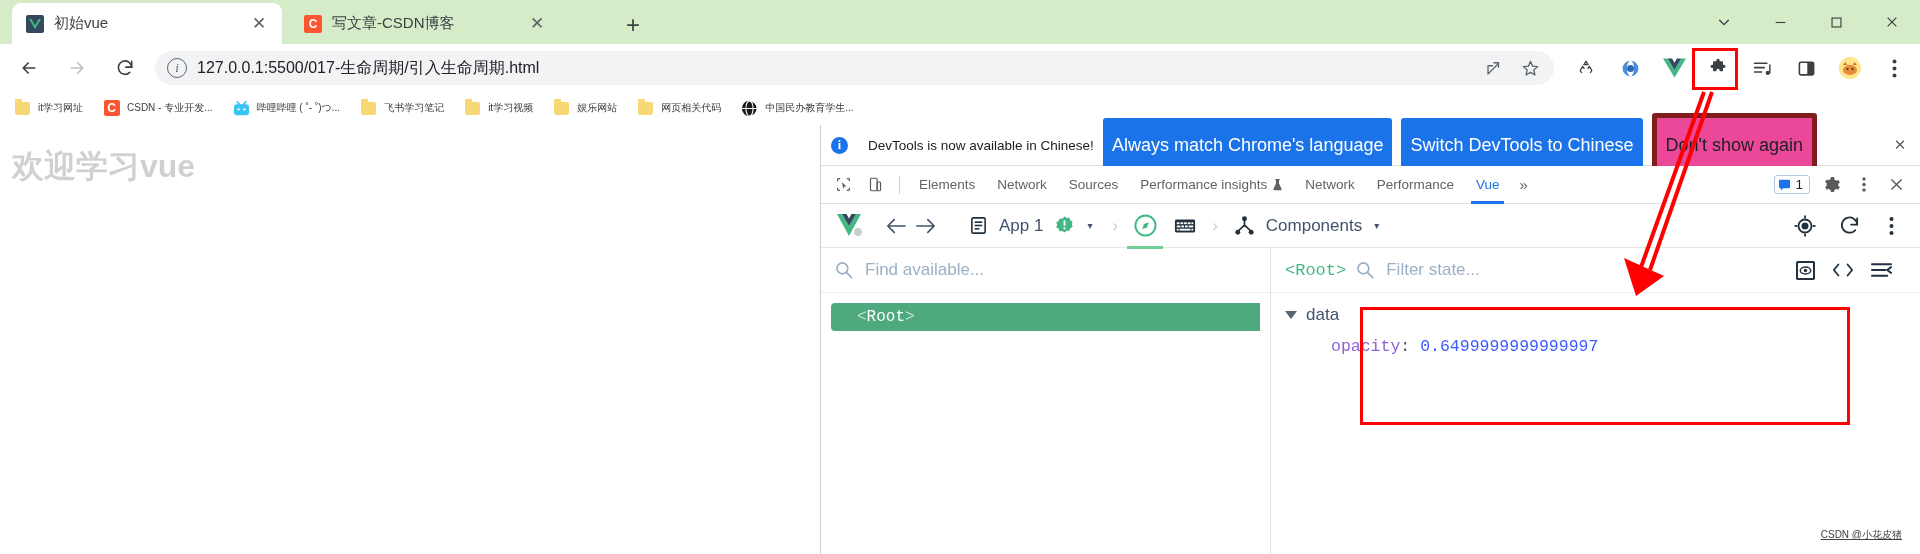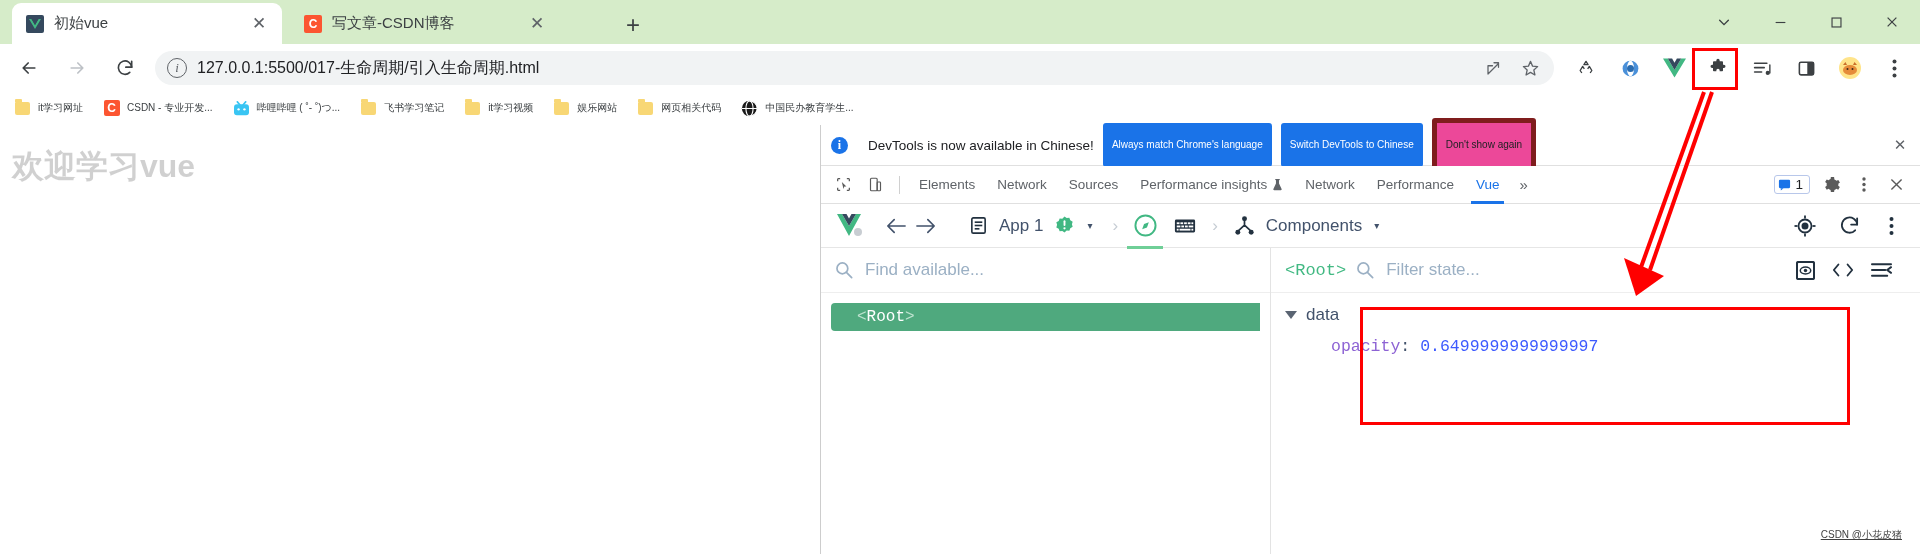--- a/index.html
+++ b/index.html
@@ -133,21 +133,21 @@
     border-bottom: 1px solid #e0e0e0;
   }
   .dt-banner .i-ic {
     width: 17px; height: 17px; border-radius: 50%; background: #1a73e8;
     color: #fff; font-size: 12px; font-weight: bold; display: flex;
     align-items: center; justify-content: center; flex: 0 0 17px;
     font-family: "Liberation Serif", serif;
   }
   .dt-banner .msg { font-size: 13.5px; color: #202124; margin-left: 20px; white-space: nowrap; }
   .banner-btn {
-    margin-left: 9px; padding: 16px 9px; font-size: 10px; white-space: nowrap;
+    margin-left: 9px; padding: 16px 9px; font-size: 18px; white-space: nowrap;
     border-radius: 3px; line-height: 1.25;
   }
   .banner-btn.primary { background: #1a73e8; color: #ffffff; }
   .banner-btn.secondary { background: #ec4899; color: #202124; border: 5px solid #7f1d1d; }
   .dt-banner .bclose {
     margin-left: auto; width: 24px; height: 24px; display: flex;
     align-items: center; justify-content: center; color: #5f6368; font-size: 15px;
   }
   
   .dt-tabs {

